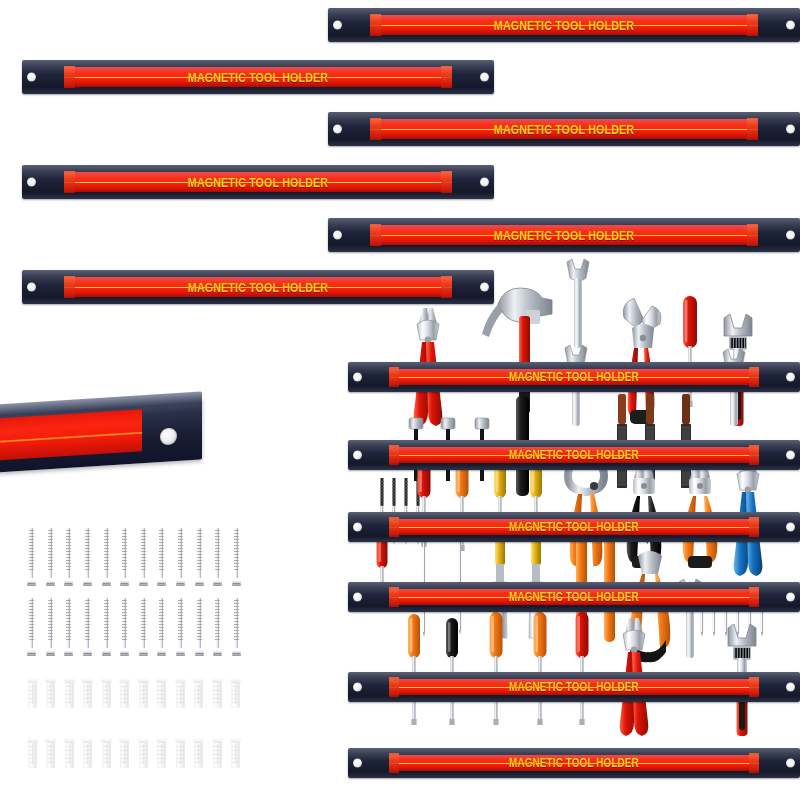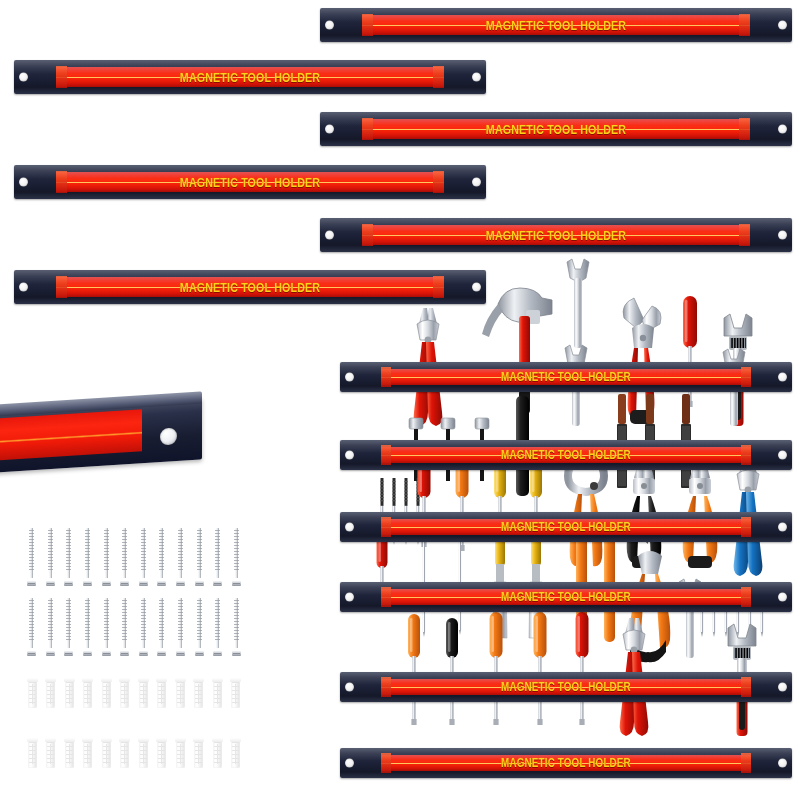--- a/index.html
+++ b/index.html
@@ -14,20 +14,21 @@
   #stage{position:relative;width:800px;height:792px;overflow:hidden;background:#fff;}
 
   
   .bar{
     position:absolute;
     box-sizing:border-box;
     border-radius:2px;
     background:linear-gradient(180deg,#3a4158 0%,#272d44 18%,#1b2036 55%,#141828 80%,#2b3147 100%);
     box-shadow:0 1px 2px rgba(0,0,0,.35);
     overflow:hidden;
+    margin-left:8px;
   }
   .bar .strip{
     position:absolute;
     left:9%;right:9%;
     top:22%;bottom:22%;
     background:linear-gradient(180deg,#d81414 0%,#f01c10 14%,#fb2d12 38%,#f42008 62%,#d31208 85%,#a80d06 100%);
     border-radius:1px;
     overflow:hidden;
   }
   .bar .strip:before{

